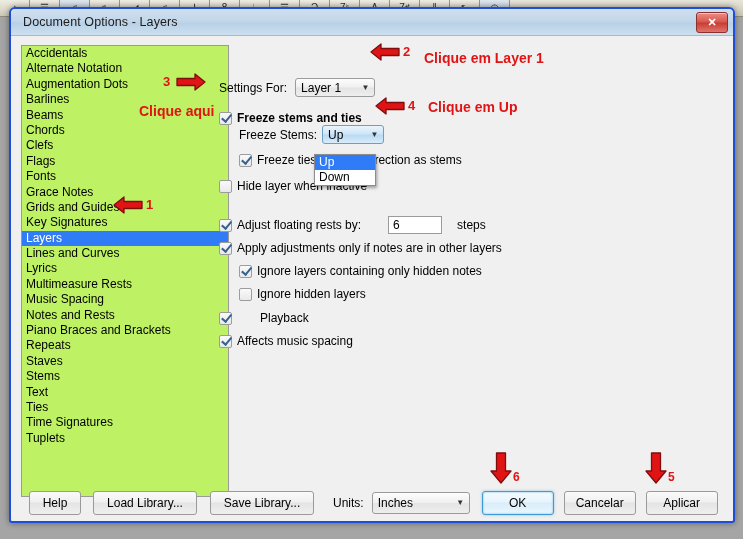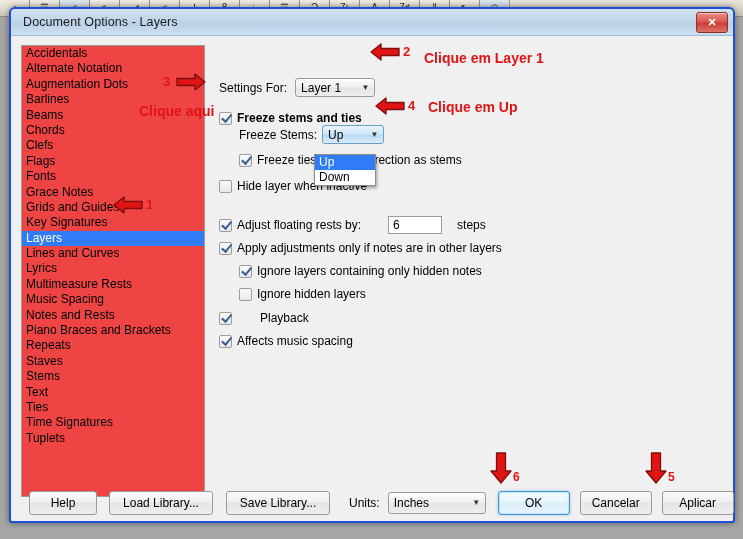--- a/index.html
+++ b/index.html
@@ -67,22 +67,22 @@
     color: #fff; font-size: 11px; font-weight: bold;
     box-shadow: inset 0 1px 0 rgba(255,255,255,.5);
     cursor: pointer;
   }
 
   #dlg-body { position: relative; height: 487px; }
 
   
   #category-list {
     position: absolute; left: 10px; top: 9px;
-    width: 184px; height: 452px;
-    background: #ef4444;
+    width: 208px; height: 452px;
+    background: #bef264;
     border: 1px solid #9a9a9a;
     overflow: hidden;
     box-sizing: border-box;
   }
   .cat-item {
     font-size: 12px; color: #000;
     padding: 0 0 0 4px;
     height: 15.4px; line-height: 15.4px;
     white-space: nowrap;
     cursor: default;
@@ -329,21 +329,21 @@
         <span class="txt">Affects music spacing</span>
       </div>
     </div>
 
     <div id="freeze-popup">
         <div class="opt sel">Up</div>
         <div class="opt">Down</div>
       </div>
 
     <div id="bottom-bar">
-      <div class="btn" style="width:68px;margin-left:18px;">Help</div>
+      <div class="btn" style="width:52px;margin-left:18px;">Help</div>
       <div class="btn" style="width:104px;margin-left:12px;">Load Library...</div>
       <div class="btn" style="width:104px;margin-left:13px;">Save Library...</div>
       <span class="lbl" style="margin-left:19px;">Units:</span>
       <div class="combo" style="width:98px;height:22px;margin-left:8px;">
         <span class="ctext">Inches</span>
         <span class="carrow">▼</span>
       </div>
       <div class="btn default" style="width:72px;margin-left:12px;">OK</div>
       <div class="btn" style="width:72px;margin-left:10px;">Cancelar</div>
       <div class="btn" style="width:72px;margin-left:10px;">Aplicar</div>

